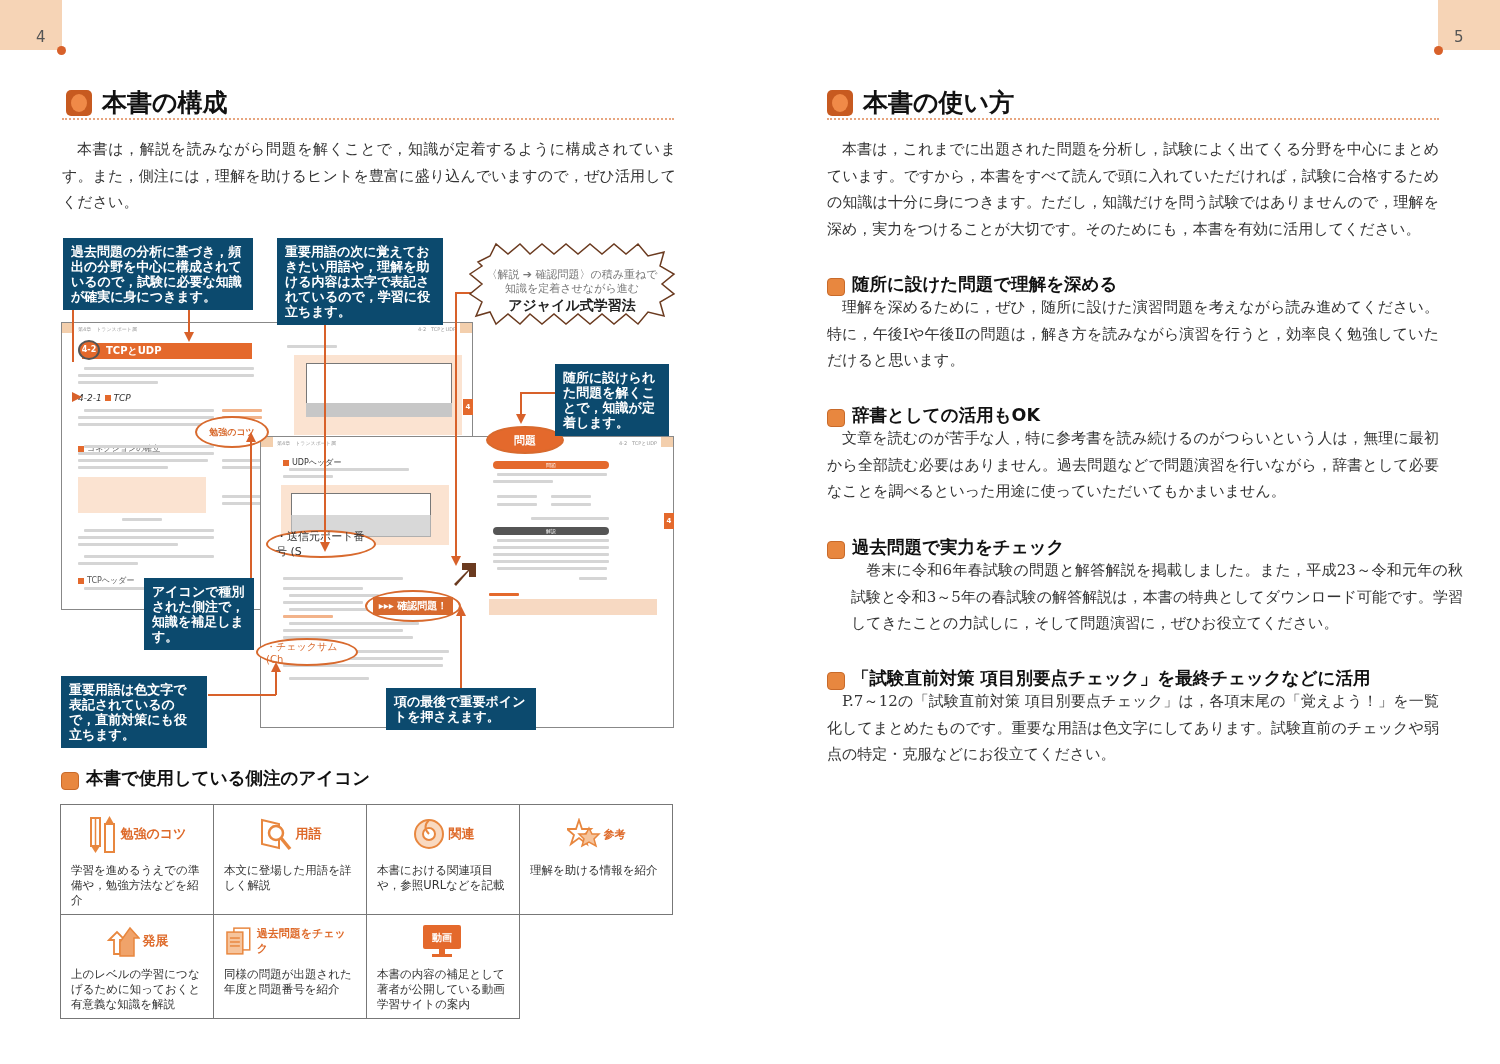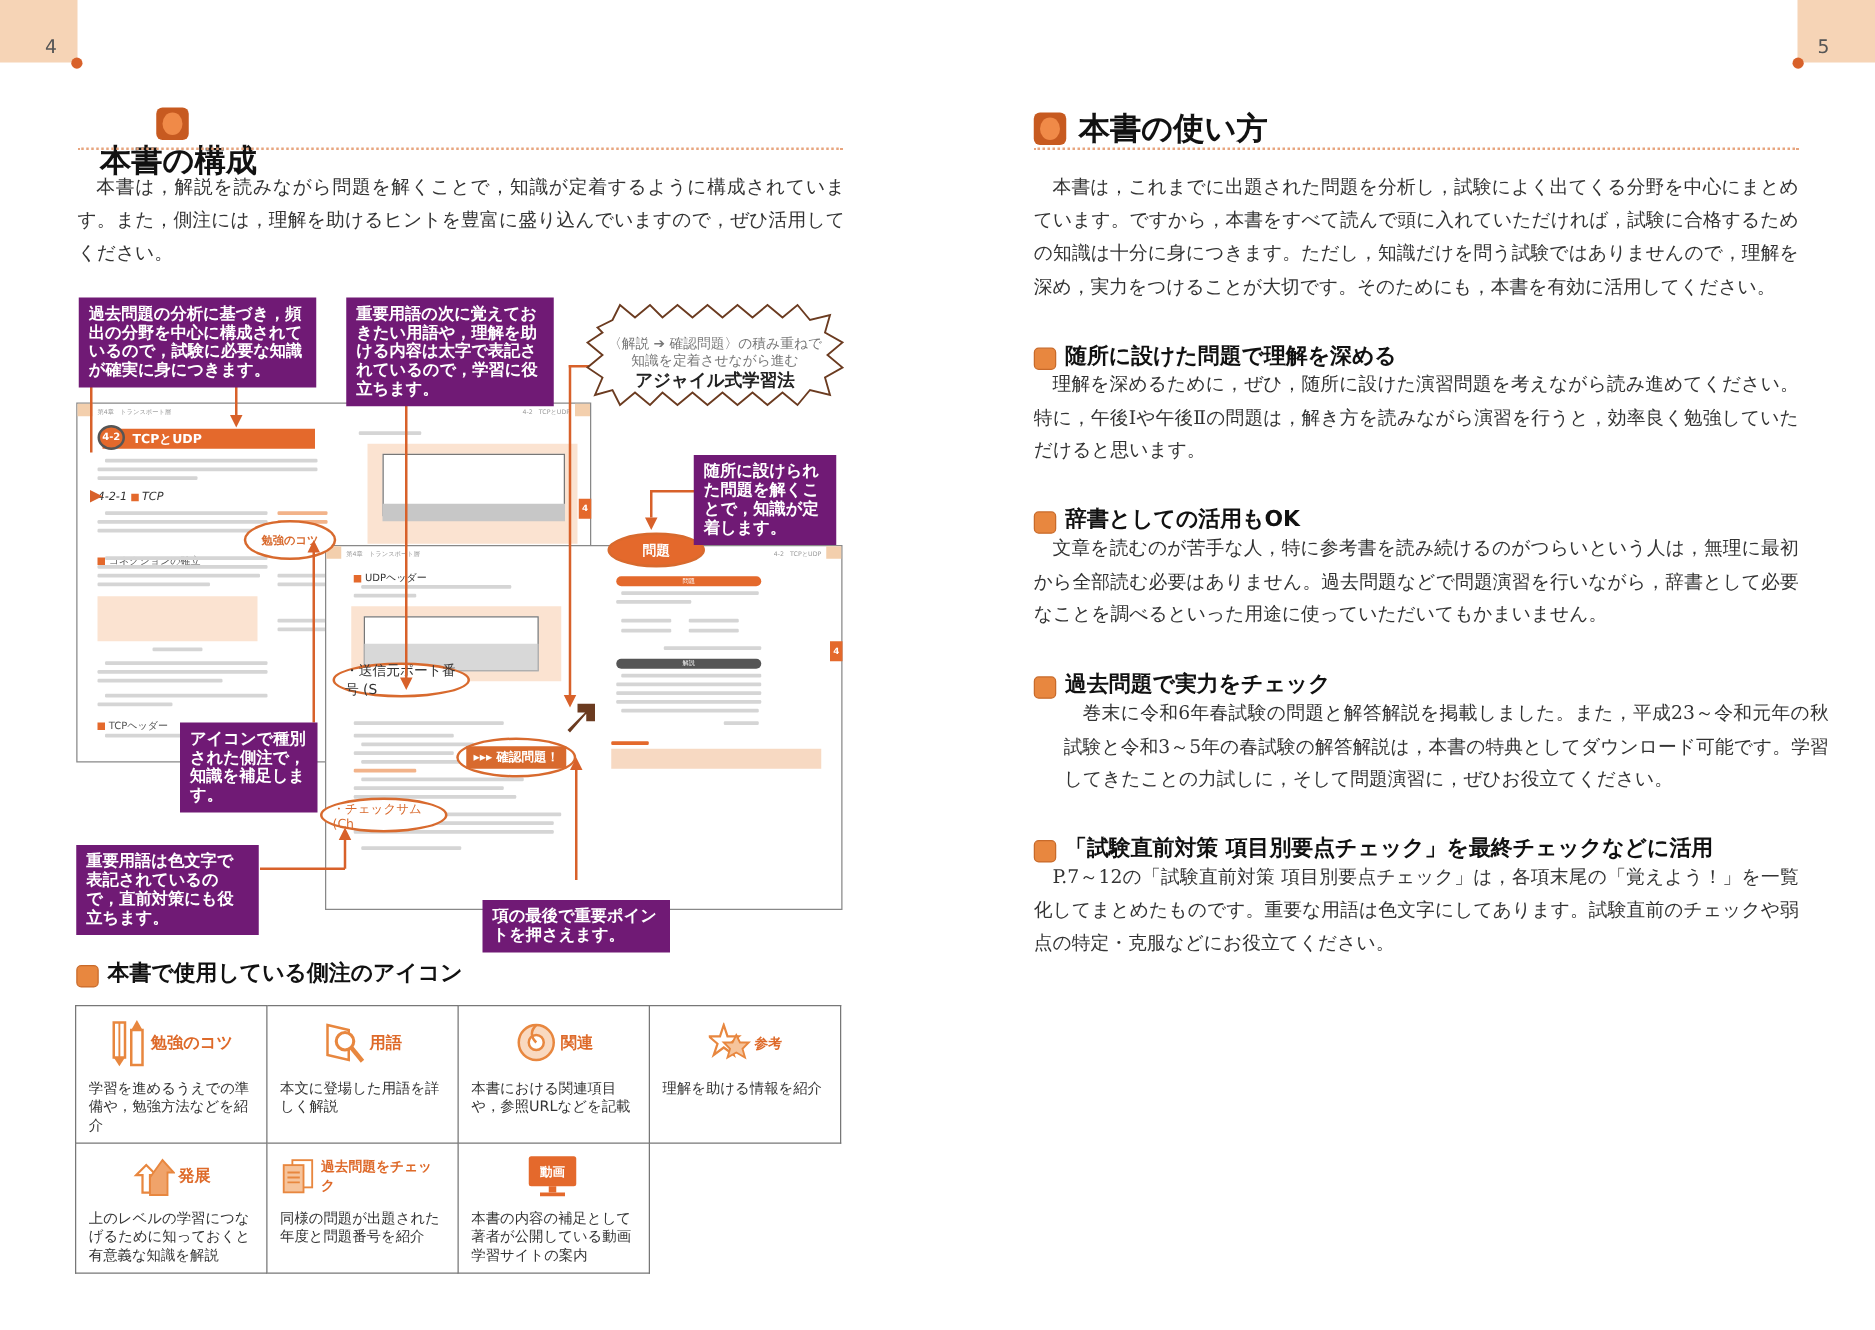--- a/index.html
+++ b/index.html
@@ -20,21 +20,21 @@
   .h1-icon::after { content: ""; position: absolute; left: 5px; top: 4px; width: 16px; height: 18px; border-radius: 50%; background: #f08a48; }
   .dotline { position: absolute; height: 0; border-top: 2px dotted #e7a57f; }
 
   .para { position: absolute; font-size: 15px; line-height: 26.5px; color: #333; text-align: justify; }
   .para p { text-indent: 1em; }
 
   .h2 { position: absolute; display: flex; align-items: flex-end; font-size: 17.5px; font-weight: bold; color: #111; }
   .h2-icon { width: 18px; height: 18px; border-radius: 4px; background: #e8873f; margin-right: 7px; border: 1px solid #c86a2a; }
 
   
-  .callout { position: absolute; background: #701a75; color: #fff; font-weight: bold; font-size: 13px; line-height: 15px; padding: 6px 8px; }
+  .callout { position: absolute; background: #0c4a6e; color: #fff; font-weight: bold; font-size: 13px; line-height: 15px; padding: 6px 8px; }
 
   
   .mini { position: absolute; background: #fff; border: 1.5px solid #888; }
   .mini-head { position: absolute; font-size: 5px; color: #999; }
   .mini-tabnum { position: absolute; background: #f3cfad; width: 12px; height: 10px; }
   .mini-line { position: absolute; height: 3px; background: #d5d5d5; border-radius: 1px; }
   .mini-orange-line { position: absolute; height: 3px; background: #f2b38a; border-radius: 1px; }
   .mini-section { position: absolute; background: #e4692c; color: #fff; font-weight: bold; font-size: 10px; padding: 1px 6px 1px 24px; }
   .mini-section-num { position: absolute; left: -4px; top: -3px; width: 22px; height: 20px; border-radius: 50%; border: 2px solid #555; background: #e4692c; color: #fff; font-size: 8px; text-align: center; line-height: 16px; }
   .mini-diagram { position: absolute; background: #fbe3d1; }
@@ -59,21 +59,21 @@
   .ic-head svg { margin-right: 3px; }
   .ic-desc { font-size: 11.5px; line-height: 15px; color: #333; }
 </style>
 </head>
 <body>
 
 <div class="tab-left"></div>
 <div class="pgnum" style="left:36px;">4</div>
 <div class="pgdot" style="left:57px; top:46px;"></div>
 
-<div class="h1" style="left:80px; top:86px;flex-direction:column;">
+<div class="h1" style="left:66px; top:86px;">
   <span class="h1-icon"></span>
   <span>本書の構成</span>
 </div>
 <div class="dotline" style="left:62px; top:118px; width:612px;"></div>
 
 <div class="para serif" style="left:62px; top:136px; width:614px;">
   <p>本書は，解説を読みながら問題を解くことで，知識が定着するように構成されています。また，側注には，理解を助けるヒントを豊富に盛り込んでいますので，ぜひ活用してください。</p>
 </div>
 
 <div class="mini" style="left:61px; top:322px; width:412px; height:288px;">
@@ -231,21 +231,21 @@
 </svg>
 <div style="position:absolute; left:478px; top:268px; width:188px; text-align:center;">
   <div style="font-size:11px; color:#777; line-height:14px;">〈解説 ➔ 確認問題〉の積み重ねで</div>
   <div style="font-size:11px; color:#777; line-height:14px;">知識を定着させながら進む</div>
   <div style="font-size:14px; color:#222; font-weight:bold; line-height:18px;">アジャイル式学習法</div>
 </div>
 
 <div class="callout" style="left:555px; top:364px; width:114px;">随所に設けられた問題を解くことで，知識が定着します。</div>
 <div class="callout" style="left:144px; top:578px; width:110px;">アイコンで種別された側注で，知識を補足します。</div>
 <div class="callout" style="left:61px; top:676px; width:146px;">重要用語は色文字で表記されているので，直前対策にも役立ちます。</div>
-<div class="callout" style="left:386px; top:720px; width:150px;">項の最後で重要ポイントを押さえます。</div>
+<div class="callout" style="left:386px; top:688px; width:150px;">項の最後で重要ポイントを押さえます。</div>
 
 <div class="h2" style="left:61px; top:766px;">
   <span class="h2-icon"></span>
   <span>本書で使用している側注のアイコン</span>
 </div>
 
 <table class="icontable">
   <tbody>
       <tr>
     <td>

